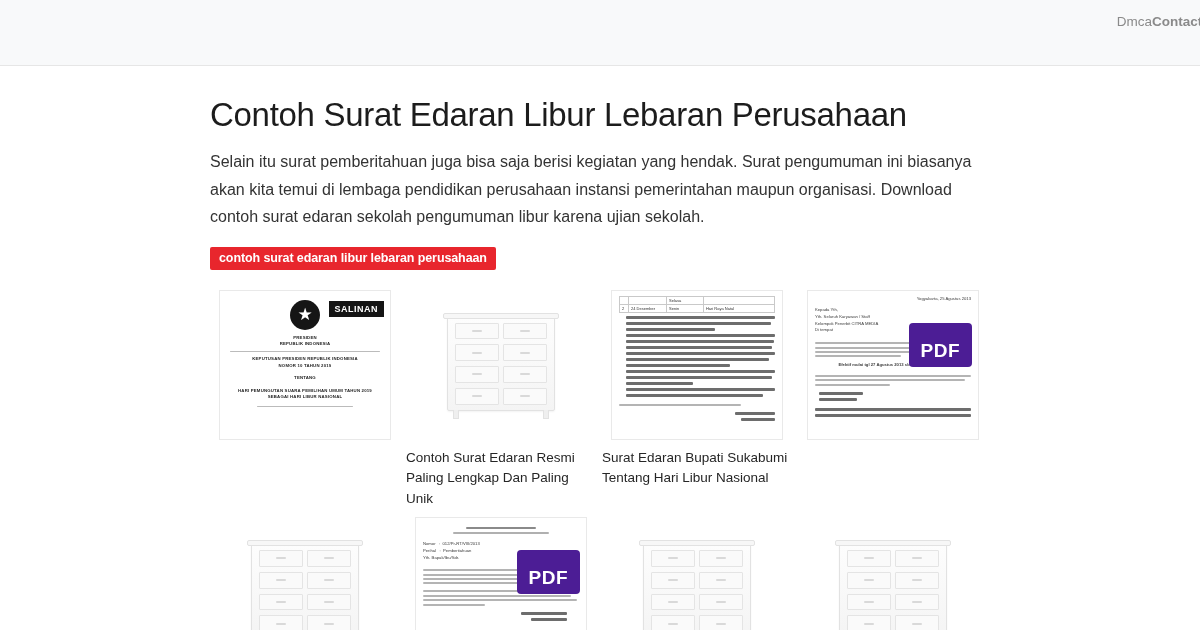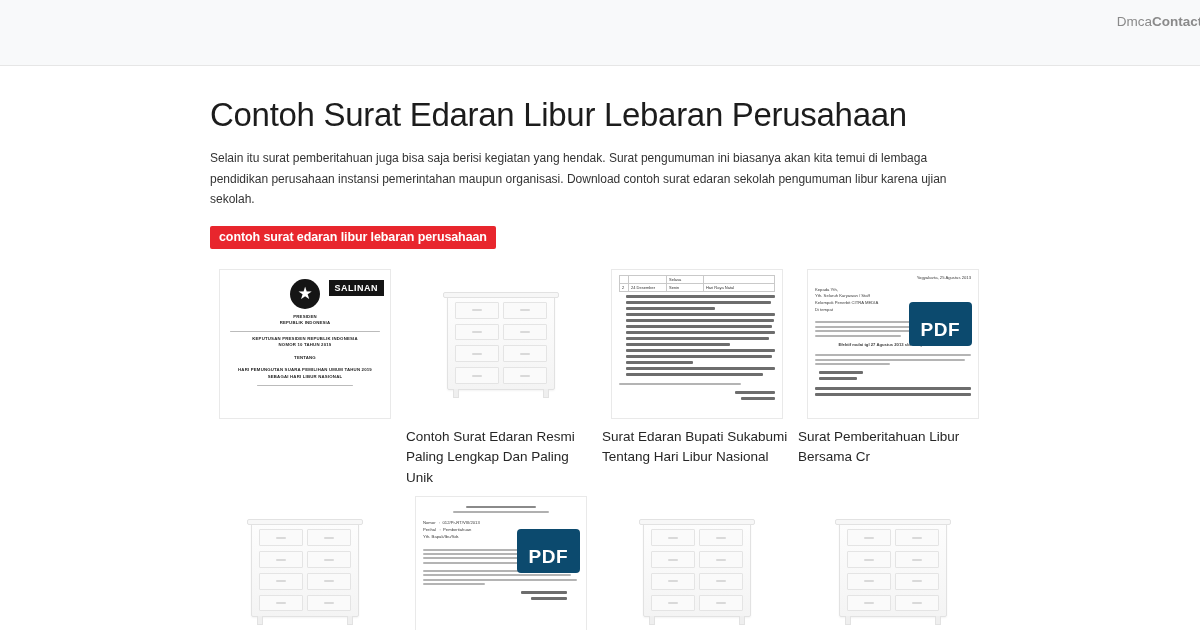--- a/index.html
+++ b/index.html
@@ -53,21 +53,21 @@
   h1.title {
     margin: 30px 0 0 0;
     font-size: 33px;
     font-weight: 400;
     color: #1c1c1c;
     letter-spacing: -0.3px;
   }
   p.lead {
     margin: 14px 0 16px 0;
     width: 770px;
-    font-size: 12px;
+    font-size: 16px;
     line-height: 1.72;
     color: #333333;
   }
   .tag-wrap { margin-top: 12px; }
   .tag {
     display: inline-block;
     background: #e8262d;
     color: #ffffff;
     font-size: 12.5px;
     font-weight: bold;
@@ -219,21 +219,21 @@
   }
   .doc .tbl td {
     border: 1px solid #c9c9c9;
     padding: 1px 2px;
     color: #333;
   }
   .pdf-badge {
     position: absolute;
     right: 6px;
     top: 32px;
-    background: #0c4a6e;
+    background: #4c1d95;
     color: #ffffff;
     font-size: 19px;
     font-weight: bold;
     letter-spacing: 0.5px;
     padding: 18px 12px 7px 12px;
     border-radius: 4px;
     line-height: 1;
   }
   .doc .numlist {
     margin-top: 3px;
@@ -388,21 +388,20 @@
           </div>
           <div class="sig">
             <div class="ln" style="width:44px;margin-left:4px;"></div>
             <div class="ln" style="width:38px;margin-left:4px;"></div>
             <div class="ln" style="width:100%;margin-top:7px;"></div>
             <div class="ln" style="width:100%"></div>
           </div>
           <div class="pdf-badge">PDF</div>
         </div>
       </div>
-      <div class="caption">Surat Pemberitahuan Libur Bersama Cr</div>
     </div>
 
     <div class="card">
       <div class="thumb">
         <div class="dresser">
           <div class="body"></div>
           <div class="top"></div>
           <div class="col left">
               <div class="drw"></div>
               <div class="drw"></div>

